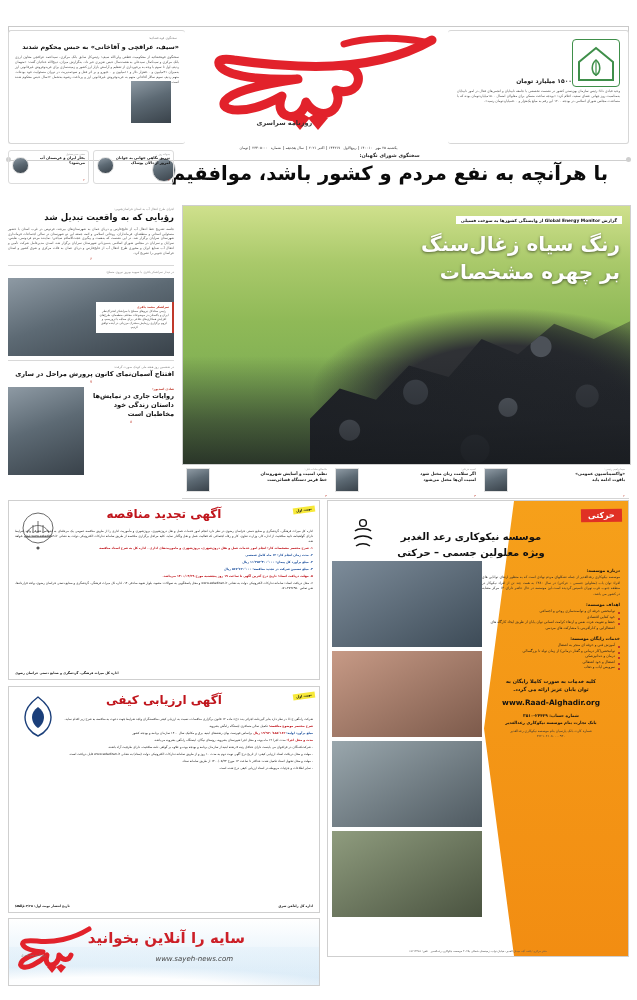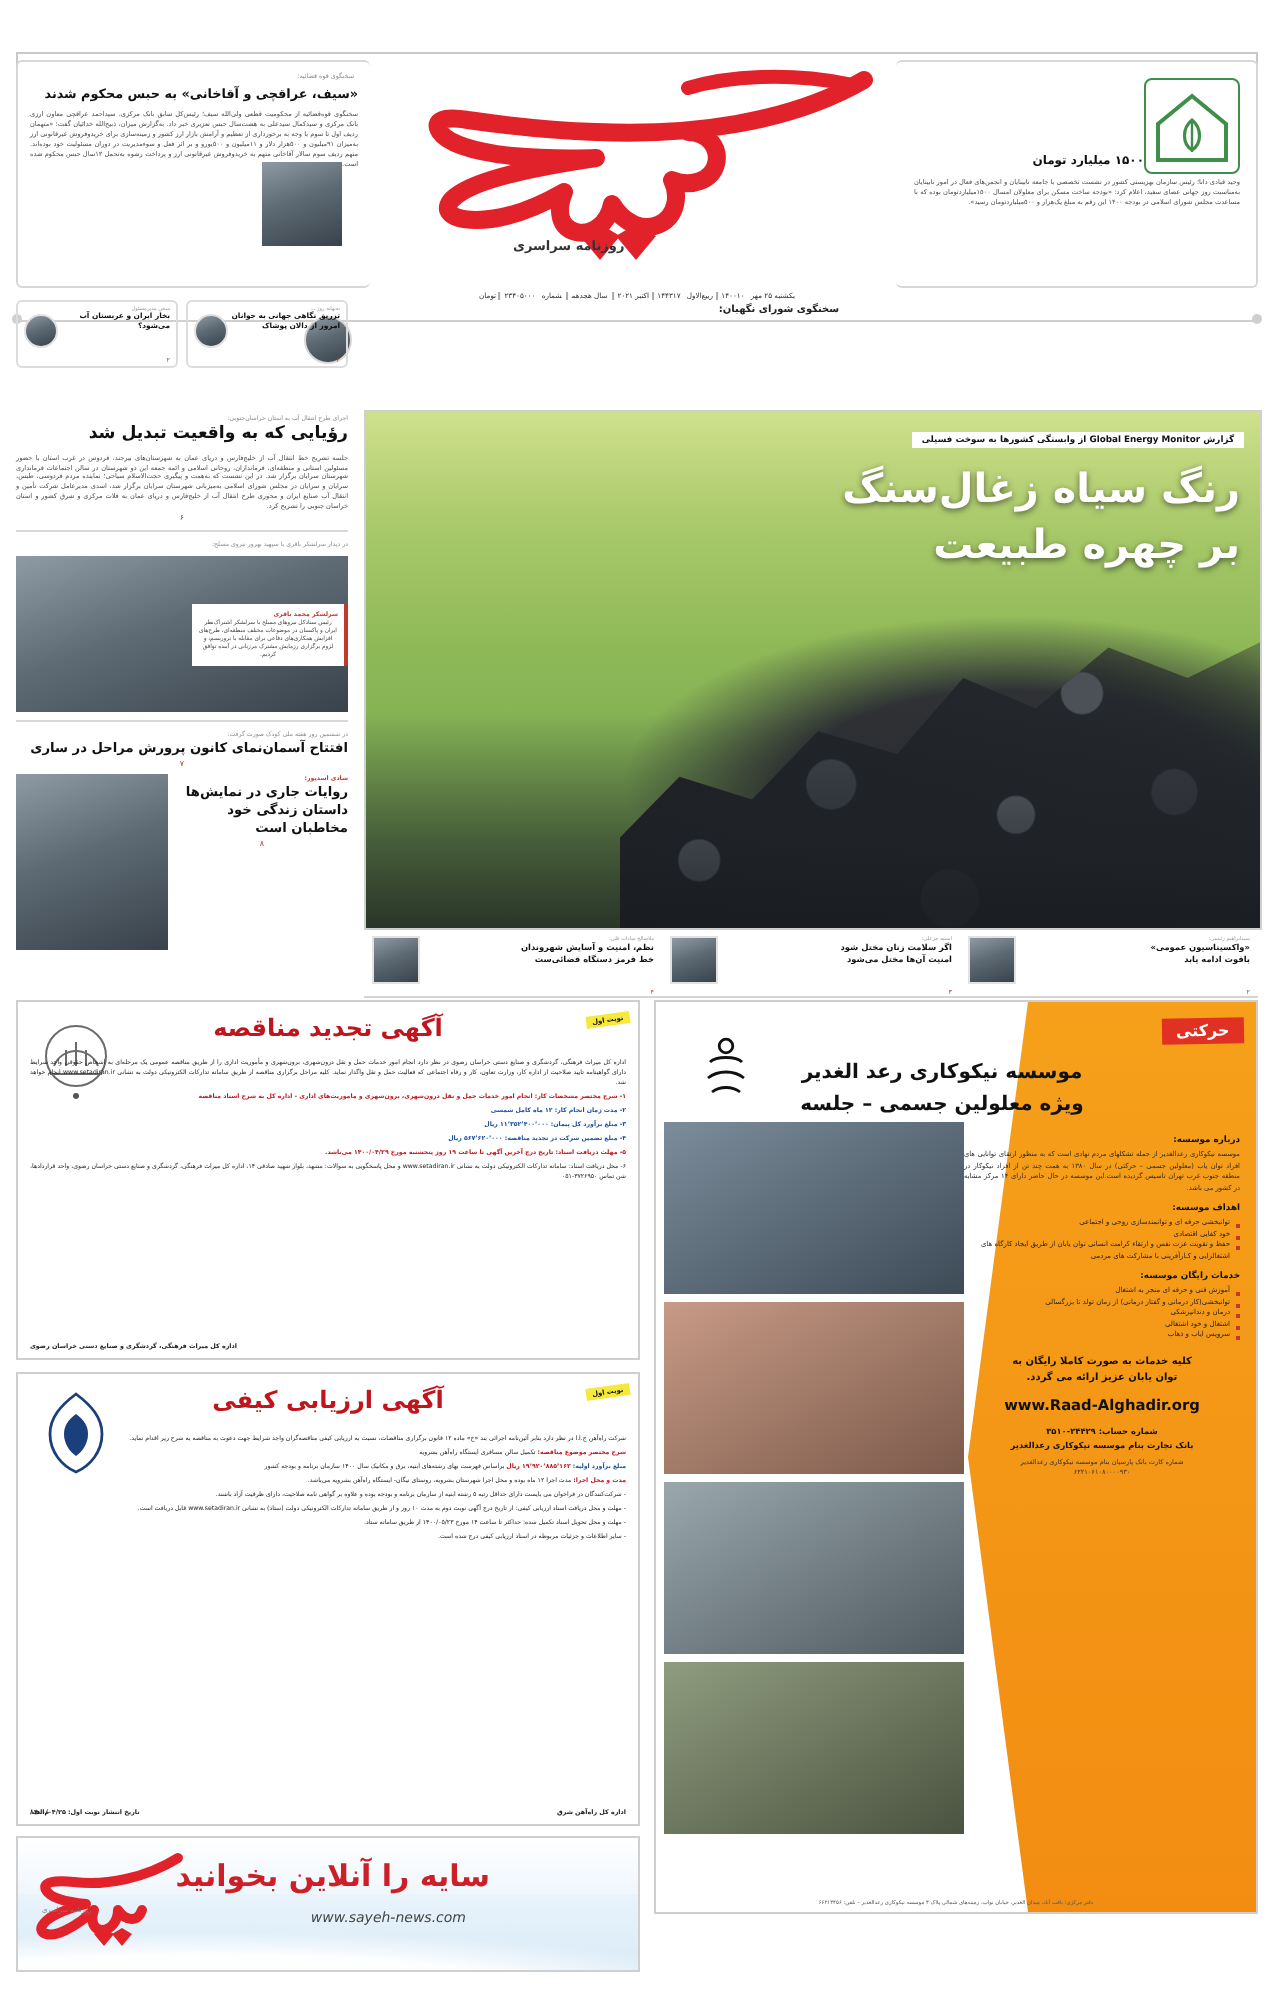--- a/index.html
+++ b/index.html
@@ -215,31 +215,32 @@
       <div class="promo-body blurb ar">وحید قبادی دانا؛ رئیس سازمان بهزیستی کشور در نشست تخصصی با جامعه نابینایان و انجمن‌های فعال در امور نابینایان به‌مناسبت روز جهانی عصای سفید، اعلام کرد: «بودجه ساخت مسکن برای معلولان امسال ۱۵۰۰میلیاردتومان بوده که با مساعدت مجلس شورای اسلامی در بودجه ۱۴۰۰ این رقم به مبلغ یک‌هزار و ۵۰۰میلیاردتومان رسید».</div>
     </div>
 
     <div class="mast-divider"></div>
     <div class="mast-dot" style="left:6px;"></div>
     <div class="mast-dot" style="right:6px;"></div>
   </div>
 
   <div class="banner">
     <div class="banner-kicker">سخنگوی شورای نگهبان:</div>
+    <div class="banner-head">با هرآنچه به نفع مردم و کشور باشد، موافقیم</div>
     <div class="banner-avatar photo portrait"></div>
   </div>
 
   <div class="hero">
     <div class="hero-bg"></div>
     <div class="coal"></div>
     <div class="coal-haze"></div>
     <div class="hero-label ar">گزارش Global Energy Monitor از وابستگی کشورها به سوخت فسیلی</div>
     <div class="hero-title ar">
       <div>رنگ سیاه زغال‌سنگ</div>
-      <div>بر چهره طبیعت</div>
+      <div>بر چهره مشخصات</div>
     </div>
   </div>
 
   <div class="col-left">
 
     <div class="teaser-row">
       <div class="teaser-box">
         <div class="tb-kicker">به‌بهانه روز …</div>
         <div class="tb-head">تزریق نگاهی جهانی به جوانان امروز از دالان پوشاک</div>
         <div class="tb-ava photo portrait"></div>
@@ -326,21 +327,21 @@
       <div class="ad-orange"></div>
       <div class="ad-free">حرکتی</div>
       <svg class="ad-logo" viewBox="0 0 26 34">
         <circle cx="13" cy="6" r="3.4" fill="none" stroke="#111" stroke-width="1.4"></circle>
         <path d="M5 14 C8 11 18 11 21 14" fill="none" stroke="#111" stroke-width="1.4"></path>
         <path d="M4 22 C9 18 17 18 22 22" fill="none" stroke="#111" stroke-width="1.4"></path>
         <path d="M6 29 C10 26 16 26 20 29" fill="none" stroke="#111" stroke-width="1.4"></path>
       </svg>
       <div class="ad-title ar">
         <div>موسسه نیکوکاری رعد الغدیر</div>
-        <div>ویژه  معلولین جسمی – جلسه</div>
+        <div>ویژه  معلولین جسمی – حرکتی</div>
       </div>
 
       <div class="ad-photos">
         <div class="ad-photo photo" style="background:linear-gradient(150deg,#7d8c9a,#3d4b57);"></div>
         <div class="ad-photo photo" style="background:linear-gradient(150deg,#c79a86,#7c5a4b);"></div>
         <div class="ad-photo photo" style="background:linear-gradient(150deg,#9aa7ad,#4f5a61);"></div>
         <div class="ad-photo photo" style="background:linear-gradient(150deg,#8f9c7e,#4a5340);"></div>
       </div>
 
       <div class="ad-txt">

